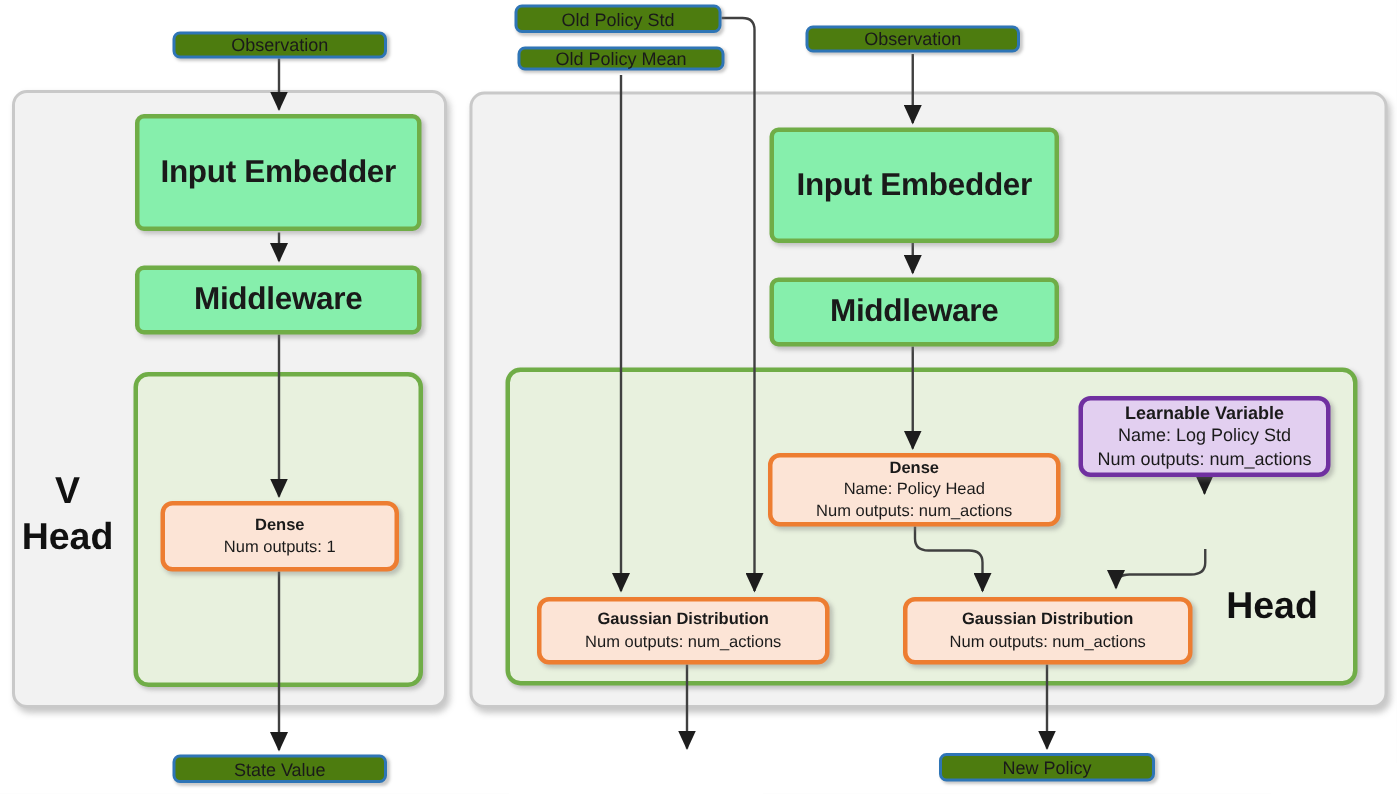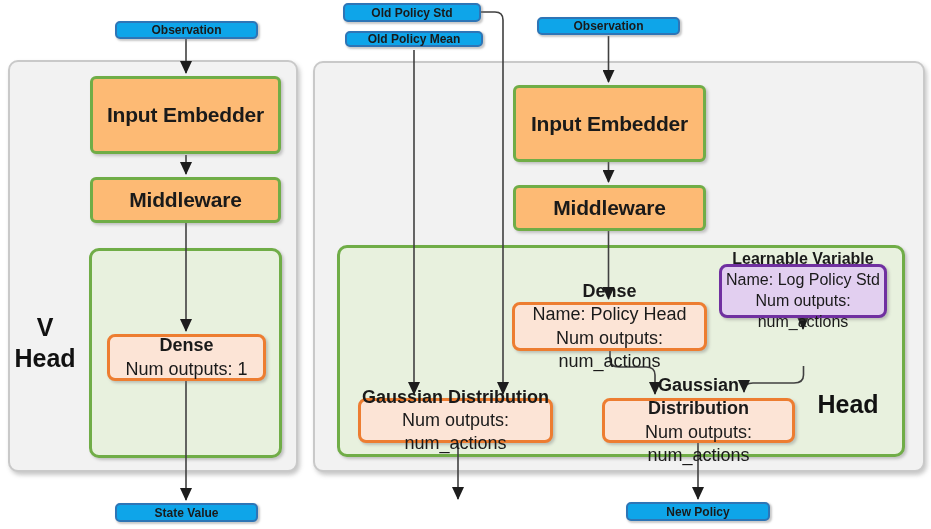--- a/index.html
+++ b/index.html
@@ -13,46 +13,46 @@
     background:#F2F2F2;border:2px solid #C9C9C9;border-radius:10px;
     box-shadow:2px 3px 4px rgba(130,130,130,.45);
   }
   
   .gcontainer{
     background:#E8F1DE;border:3px solid #70AD47;border-radius:10px;
     box-shadow:2px 2px 3px rgba(120,120,120,.4);
   }
   
   .gbox{
-    background:#fdba74;border:3px solid #70AD47;border-radius:6px;
+    background:#86efac;border:3px solid #70AD47;border-radius:6px;
     box-shadow:2px 2px 3px rgba(120,120,120,.4);
     display:flex;align-items:center;justify-content:center;
     font-weight:bold;font-size:21px;letter-spacing:-0.2px;
   }
   
   .obox{
     background:#FCE4D6;border:3px solid #ED7D31;border-radius:8px;
     box-shadow:2px 2px 3px rgba(120,120,120,.4);
     display:flex;flex-direction:column;align-items:center;justify-content:center;
-    font-size:18px;line-height:1.28;text-align:center;
+    font-size:11px;line-height:1.28;text-align:center;
   }
   
   .pbox{
     background:#E2CFF0;border:3px solid #7030A0;border-radius:8px;
     box-shadow:2px 2px 3px rgba(120,120,120,.4);
     display:flex;flex-direction:column;align-items:center;justify-content:center;
-    font-size:16px;line-height:1.3;text-align:center;
+    font-size:12px;line-height:1.3;text-align:center;
   }
   .ntitle{font-weight:bold;}
   
   .badge{
-    background:#0ea5e9;border:2.5px solid #2E75B6;border-radius:5px;
+    background:#4d7c0f;border:2.5px solid #2E75B6;border-radius:5px;
     box-shadow:1.5px 1.5px 2px rgba(120,120,120,.4);
     display:flex;align-items:center;justify-content:center;
-    font-weight:bold;font-size:12px;
+    font-weight:normal;font-size:12px;
   }
   
   .headlabel{
     font-weight:bold;font-size:25px;line-height:1.25;text-align:center;color:#111;
   }
   svg.wires{position:absolute;left:0;top:0;z-index:2;pointer-events:none;}
   .panel,.gcontainer{z-index:1;}
   .gbox,.obox,.pbox,.badge,.headlabel{z-index:3;}
 </style>
 </head>

